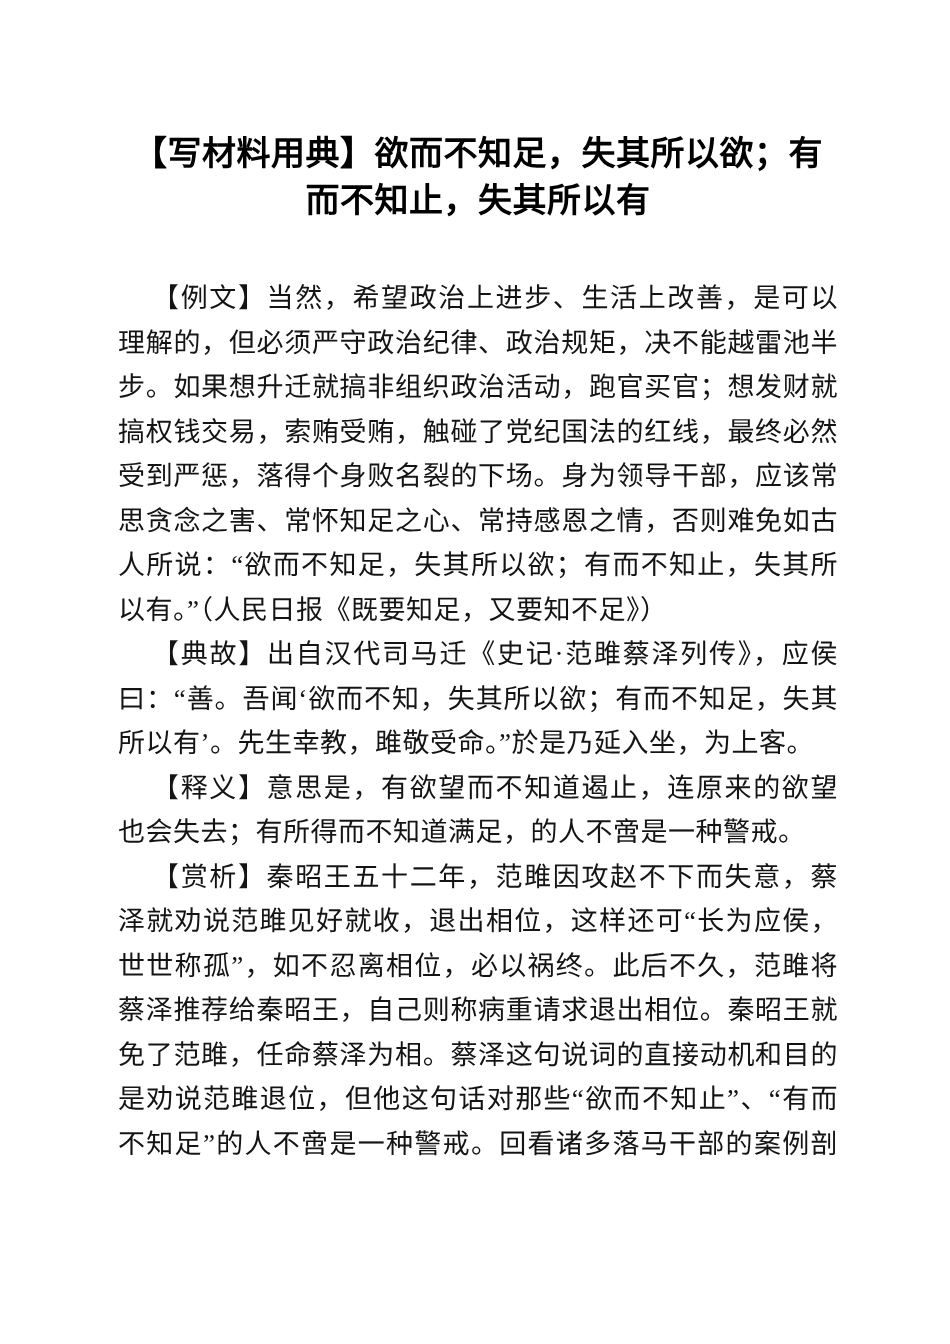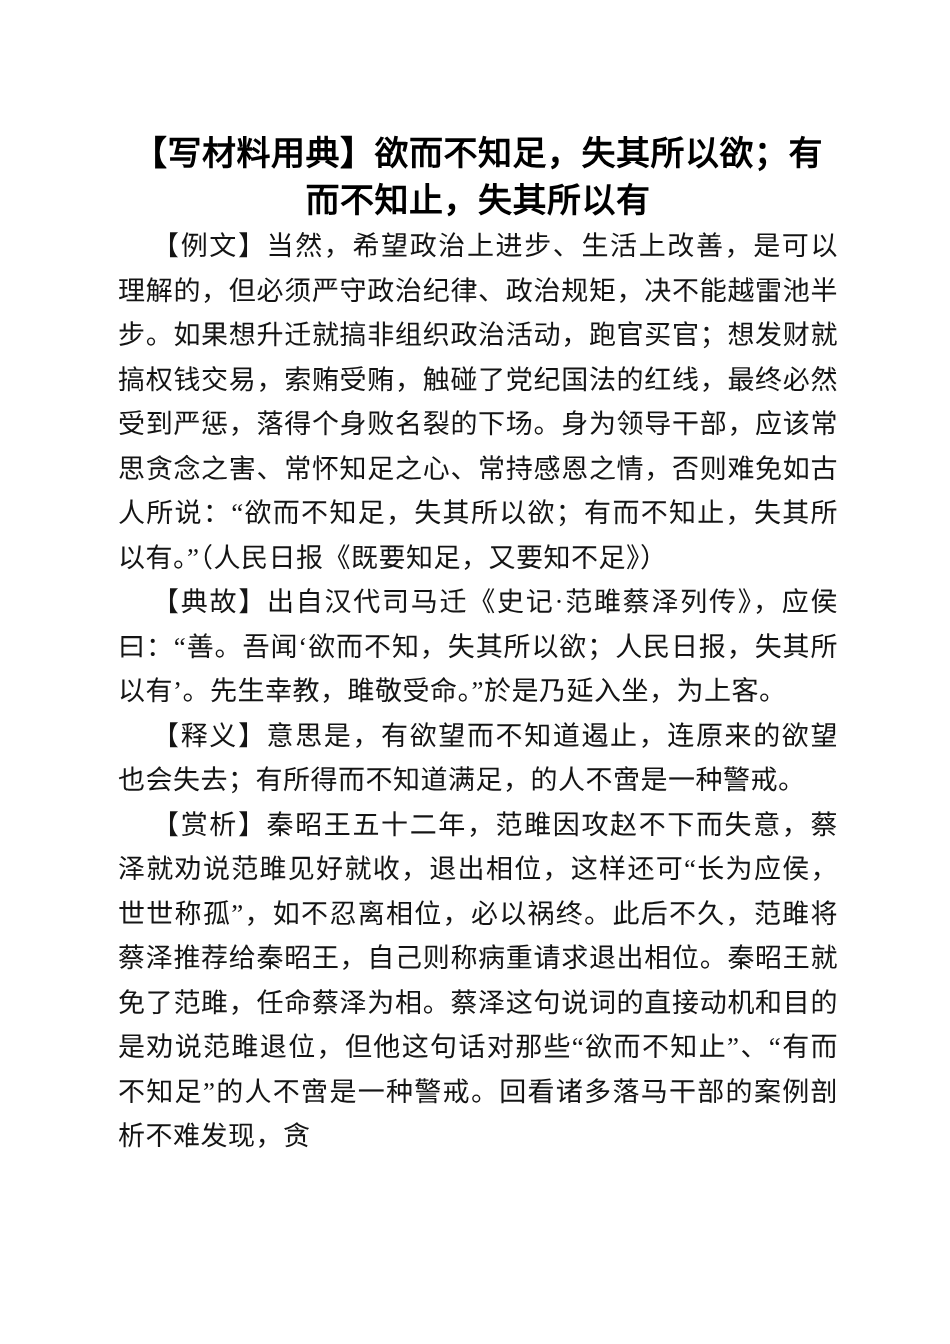--- a/index.html
+++ b/index.html
@@ -24,20 +24,21 @@
     padding: 0 10px;
     font-family: "Liberation Serif", serif;
     font-weight: bold;
     font-size: 34px;
     line-height: 47px;
     text-align: center;
     color: #000000;
     letter-spacing: 0.5px;
   }
   .doc-body {
+    margin-top: 52px;
   }
   .doc-body p {
     margin: 0;
     font-family: "Liberation Serif", serif;
     font-size: 27px;
     line-height: 44.5px;
     color: #141414;
     text-align: justify;
     text-justify: inter-ideograph;
     text-indent: 34px;
@@ -46,17 +47,17 @@
   }
 </style>
 </head>
 <body>
 
 <div class="page">
   <h1 class="doc-title">【写材料用典】欲而不知足，失其所以欲；有而不知止，失其所以有</h1>
 
   <div class="doc-body">
     <p>【例文】当然，希望政治上进步、生活上改善，是可以理解的，但必须严守政治纪律、政治规矩，决不能越雷池半步。如果想升迁就搞非组织政治活动，跑官买官；想发财就搞权钱交易，索贿受贿，触碰了党纪国法的红线，最终必然受到严惩，落得个身败名裂的下场。身为领导干部，应该常思贪念之害、常怀知足之心、常持感恩之情，否则难免如古人所说：“欲而不知足，失其所以欲；有而不知止，失其所以有。”（人民日报《既要知足，又要知不足》）</p>
-    <p>【典故】出自汉代司马迁《史记·范雎蔡泽列传》，应侯曰：“善。吾闻‘欲而不知，失其所以欲；人民日报，失其所以有’。先生幸教，雎敬受命。”於是乃延入坐，为上客。</p>
+    <p>【典故】出自汉代司马迁《史记·范雎蔡泽列传》，应侯曰：“善。吾闻‘欲而不知，失其所以欲；有而不知足，失其所以有’。先生幸教，雎敬受命。”於是乃延入坐，为上客。</p>
     <p>【释义】意思是，有欲望而不知道遏止，连原来的欲望也会失去；有所得而不知道满足，的人不啻是一种警戒。</p>
     <p>【赏析】秦昭王五十二年，范雎因攻赵不下而失意，蔡泽就劝说范雎见好就收，退出相位，这样还可“长为应侯，世世称孤”，如不忍离相位，必以祸终。此后不久，范雎将蔡泽推荐给秦昭王，自己则称病重请求退出相位。秦昭王就免了范雎，任命蔡泽为相。蔡泽这句说词的直接动机和目的是劝说范雎退位，但他这句话对那些“欲而不知止”、“有而不知足”的人不啻是一种警戒。回看诸多落马干部的案例剖析不难发现，贪</p>
   </div>
 </div>
 
 </body></html>

